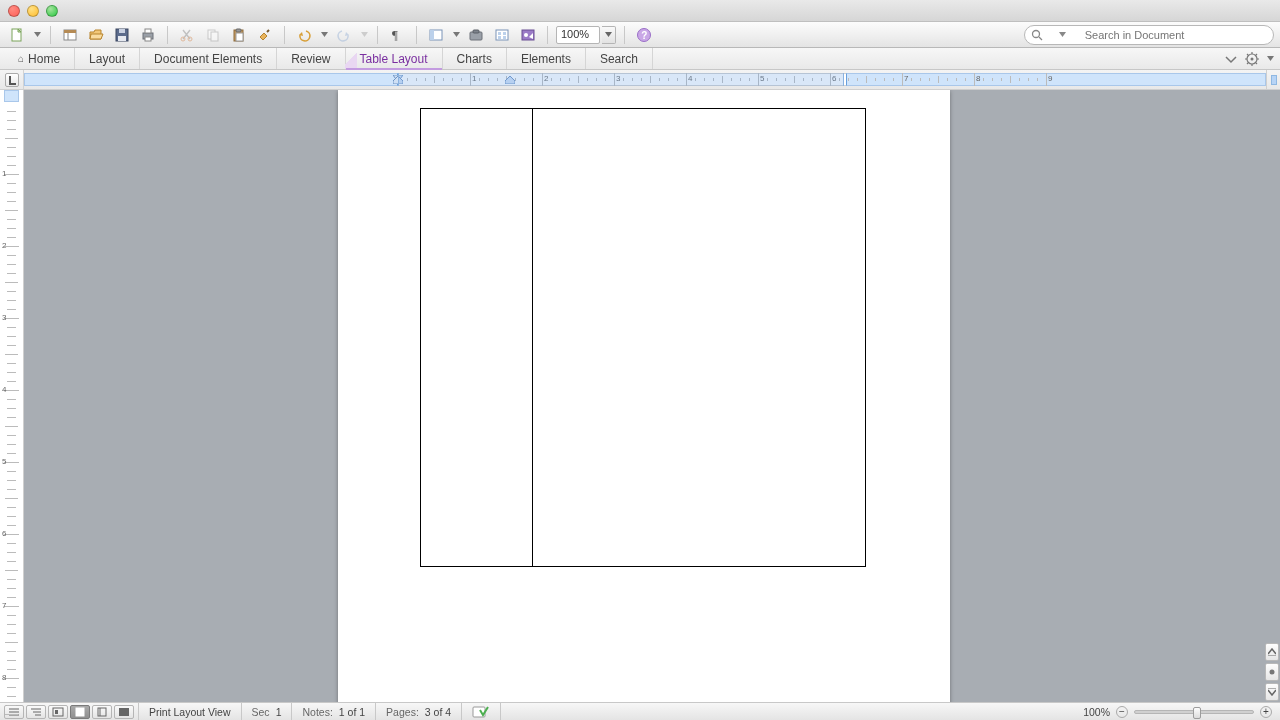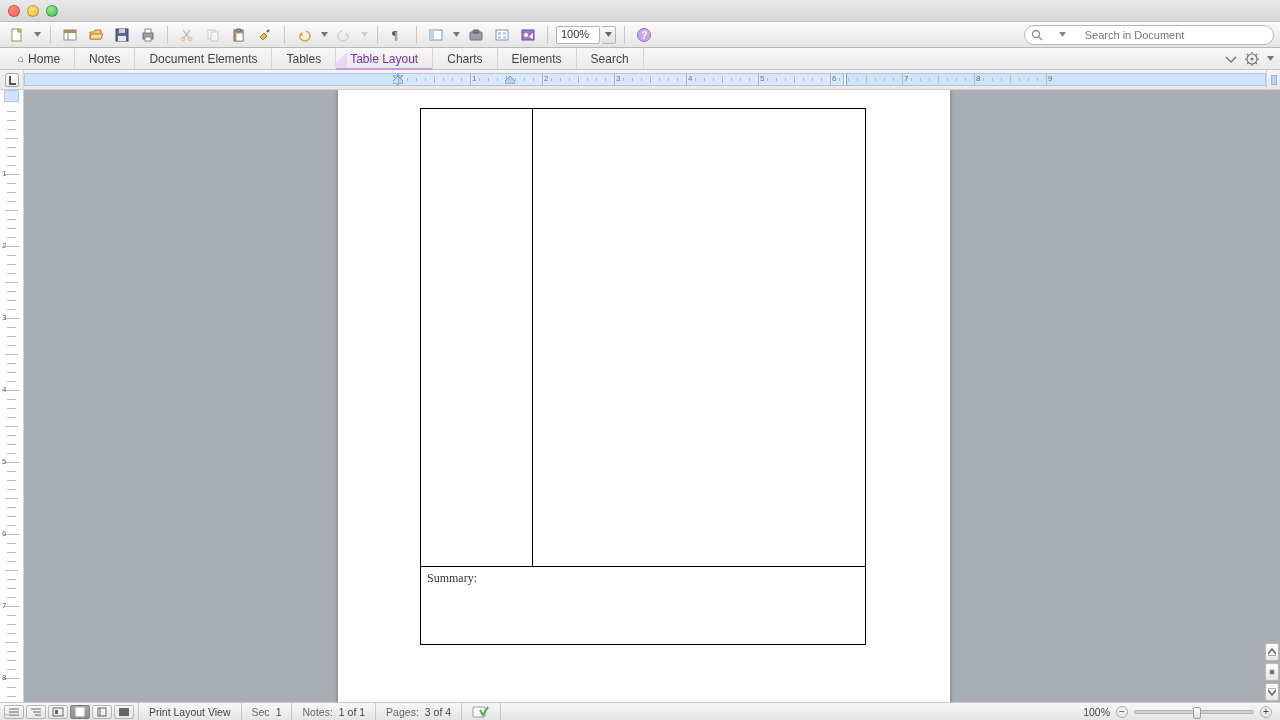--- a/index.html
+++ b/index.html
@@ -273,27 +273,27 @@
     <input type="text" placeholder="Search in Document" style="">
   </div>
 </div>
 
 <div class="ribbon">
   <div class="rtab home">
       <span class="home-icon">⌂</span>
       <span>Home</span>
     </div>
   <div class="rtab">
-      <span>Notes</span>
+      <span>Layout</span>
     </div>
   <div class="rtab">
       <span>Document Elements</span>
     </div>
   <div class="rtab">
-      <span>Tables</span>
+      <span>Review</span>
     </div>
   <div class="rtab contextual">
       <span>Table Layout</span>
     </div>
   <div class="rtab">
       <span>Charts</span>
     </div>
   <div class="rtab">
       <span>Elements</span>
     </div>
@@ -510,23 +510,20 @@
       <div class="tick" style="top: 624px; height: 1px; left: 5px; right: 5px;"></div>
     </div>
   <div class="canvas">
     <div class="page">
       <table class="doc-table">
         <tbody>
         <tr class="bodyrow">
           <td class="col1"></td>
           <td></td>
         </tr>
-        <tr class="sumrow">
-          <td colspan="2"><span>Summary:</span></td>
-        </tr>
       </tbody>
         </table>
     </div>
   </div>
   <div class="navcol">
     <div class="spacer"></div>
     <div class="navbtn">
         <svg width="8" height="8">
           <path d="M0 6 L4 1 L8 6" fill="none" stroke="#666" stroke-width="1.5"></path>
           <line x1="0" y1="8" x2="8" y2="8" stroke="#666"></line>

